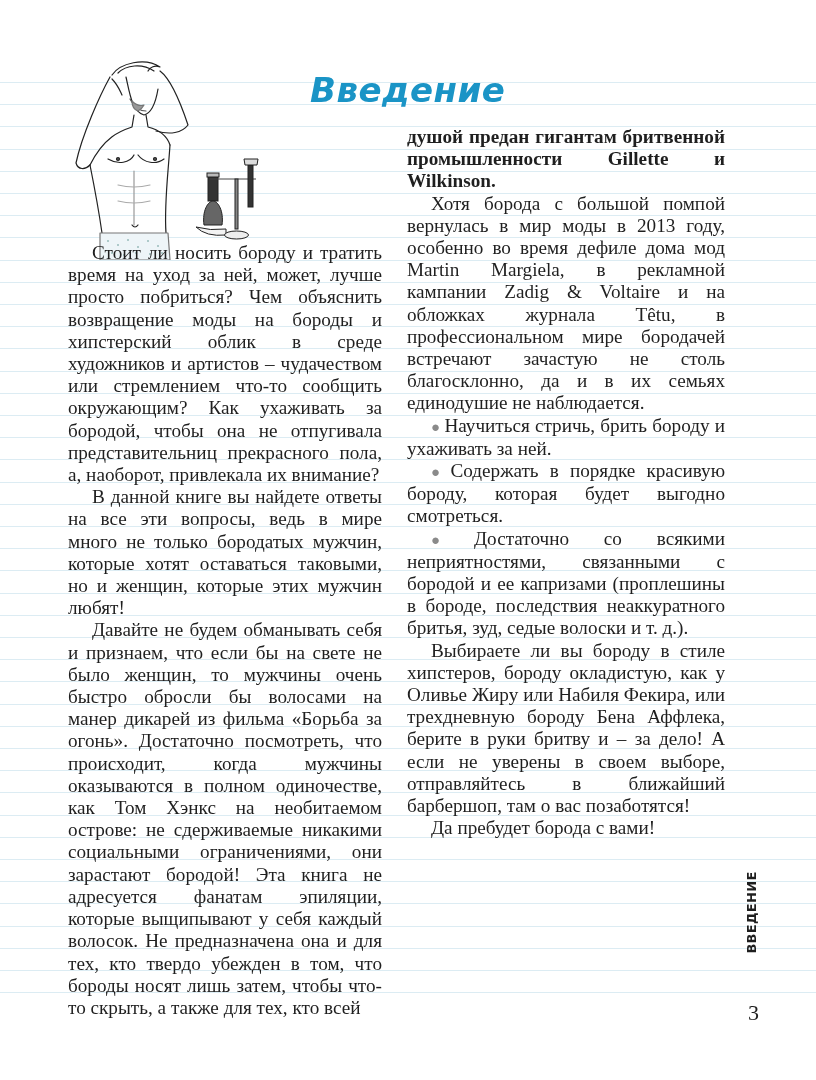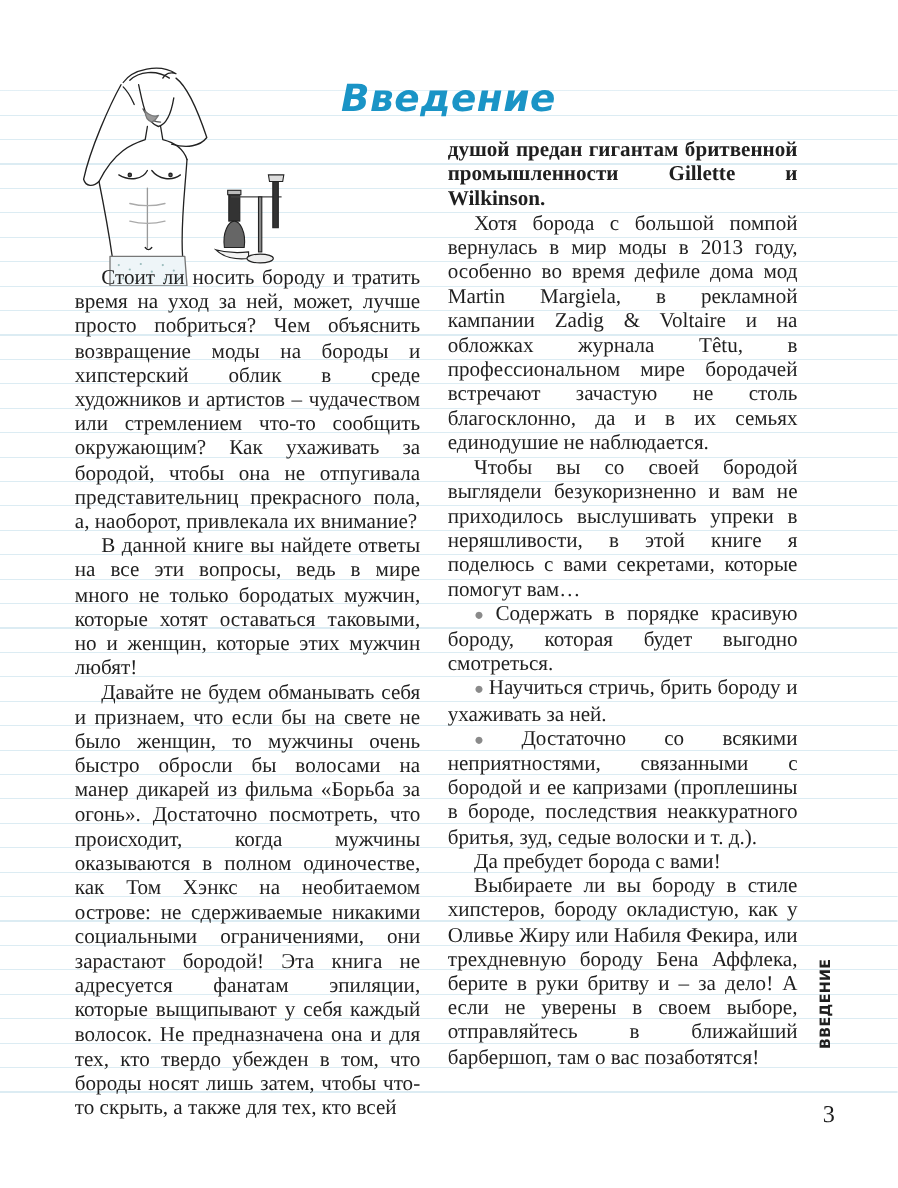--- a/index.html
+++ b/index.html
@@ -114,25 +114,24 @@
 
 <div class="col col-left">
   <p>Стоит ли носить бороду и тратить время на уход за ней, может, лучше просто побриться? Чем объяснить возвращение моды на бороды и хипстерский облик в среде художников и артистов – чудачеством или стремлением что-то сообщить окружающим? Как ухаживать за бородой, чтобы она не отпугивала представительниц прекрасного пола, а, наоборот, привлекала их внимание?</p>
   <p>В данной книге вы найдете ответы на все эти вопросы, ведь в мире много не только бородатых мужчин, которые хотят оставаться таковыми, но и женщин, которые этих мужчин любят!</p>
   <p>Давайте не будем обманывать себя и признаем, что если бы на свете не было женщин, то мужчины очень быстро обросли бы волосами на манер дикарей из фильма «Борьба за огонь». Достаточно посмотреть, что происходит, когда мужчины оказываются в полном одиночестве, как Том Хэнкс на необитаемом острове: не сдерживаемые никакими социальными ограничениями, они зарастают бородой! Эта книга не адресуется фанатам эпиляции, которые выщипывают у себя каждый волосок. Не предназначена она и для тех, кто твердо убежден в том, что бороды носят лишь затем, чтобы что-то скрыть, а также для тех, кто всей</p>
 </div>
 
 <div class="col col-right">
   <p class="cont">душой предан гигантам бритвенной промышленности Gillette и Wilkinson.</p>
   <p>Хотя борода с большой помпой вернулась в мир моды в 2013 году, особенно во время дефиле дома мод Martin Margiela, в рекламной кампании Zadig &amp; Voltaire и на обложках журнала Têtu, в профессиональном мире бородачей встречают зачастую не столь благосклонно, да и в их семьях единодушие не наблюдается.</p>
-  <p>Чтобы вы со своей бородой выглядели безукоризненно и вам не приходилось выслушивать упреки в неряшливости, в этой книге я поделюсь с вами секретами, которые помогут вам…</p>
+  <p><span class="bullet">●</span><span>Научиться стричь, брить бороду и ухаживать за ней.</span></p>
   <p><span class="bullet">●</span><span>Содержать в порядке красивую бороду, которая будет выгодно смотреться.</span></p>
-  <p><span class="bullet">●</span><span>Научиться стричь, брить бороду и ухаживать за ней.</span></p>
   <p><span class="bullet">●</span><span>Достаточно со всякими неприятностями, связанными с бородой и ее капризами (проплешины в бороде, последствия неаккуратного бритья, зуд, седые волоски и т. д.).</span></p>
+  <p>Выбираете ли вы бороду в стиле хипстеров, бороду окладистую, как у Оливье Жиру или Набиля Фекира, или трехдневную бороду Бена Аффлека, берите в руки бритву и – за дело! А если не уверены в своем выборе, отправляйтесь в ближайший барбершоп, там о вас позаботятся!</p>
   <p>Да пребудет борода с вами!</p>
-  <p>Выбираете ли вы бороду в стиле хипстеров, бороду окладистую, как у Оливье Жиру или Набиля Фекира, или трехдневную бороду Бена Аффлека, берите в руки бритву и – за дело! А если не уверены в своем выборе, отправляйтесь в ближайший барбершоп, там о вас позаботятся!</p>
 </div>
 
 <div class="side-tab">
   <span>ВВЕДЕНИЕ</span>
 </div>
 
 <div class="page-number">3</div>
 
 </body></html>

